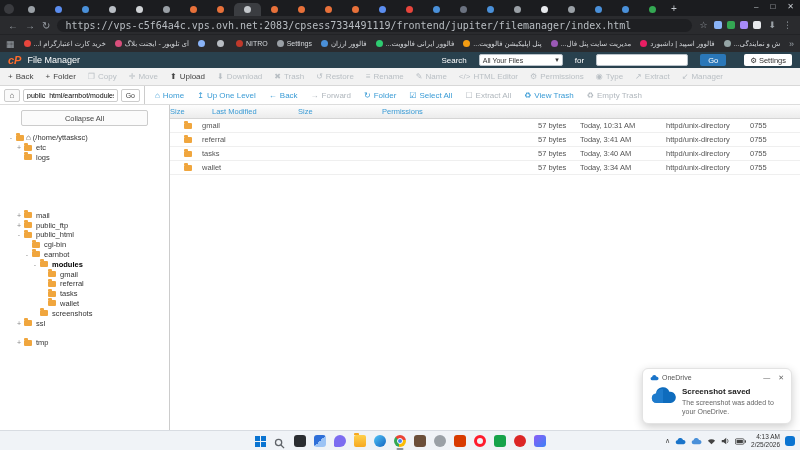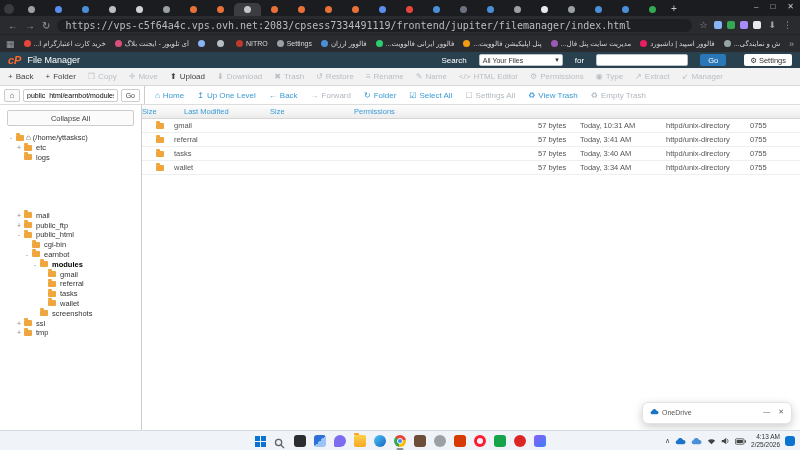--- a/index.html
+++ b/index.html
@@ -52,21 +52,21 @@
   .homebtn { width:16px; height:13px; border:1px solid #ccc; border-radius:2px; background:#fafafa; font-size:8px; color:#555; display:flex; align-items:center; justify-content:center; }
   .pathinput { flex:1; min-width:0; height:13px; border:1px solid #ccc; border-radius:2px; font-size:7px; padding:0 3px; }
   .pathgo { height:13px; border:1px solid #ccc; border-radius:2px; background:#fff; font-size:7px; color:#444; padding:0 4px; }
   .navlinks { display:flex; align-items:center; gap:13px; padding:0 10px; }
   .nlink { display:flex; align-items:center; gap:3px; font-size:8px; color:#3a9bd5; background:none; border:none; }
   .nlink .nico { font-size:8px; }
   .nlink.disabled { color:#b0b7bd; }
 
   
   .content { display:flex; height:325px; }
-  .sidebar { width:142px; border-right:1px solid #ccc; flex:none; padding-top:5px; }
+  .sidebar { width:170px; border-right:1px solid #ccc; flex:none; padding-top:5px; }
   .collapseall { display:block; width:127px; margin:0 auto; border:1px solid #ccc; border-radius:2px; background:#fbfbfb; font-size:7.5px; color:#444; text-align:center; padding:2.5px 0; }
   .tree { margin-top:7px; font-size:7.5px; color:#333; }
   .trow-item { display:flex; align-items:center; gap:2px; height:9.8px; padding-left:8px; }
   .toggle { width:6px; color:#888; font-size:7px; text-align:center; flex:none; }
   .folder { width:8px; height:6px; background:#f0a63e; border-radius:1px; position:relative; flex:none; }
   .folder::before { content:""; position:absolute; top:-2px; left:0; width:4px; height:2px; background:#f0a63e; border-radius:1px 1px 0 0; }
   .homeglyph { color:#444; font-size:8px; }
   .tlabel { white-space:nowrap; }
   .tlabel.sel { font-weight:bold; color:#000; }
 
@@ -449,21 +449,21 @@
         <span>Folder</span>
       </button>
 
       <button class="nlink">
         <span class="nico">☑</span>
         <span>Select All</span>
       </button>
 
       <button class="nlink disabled">
         <span class="nico">☐</span>
-        <span>Settings All</span>
+        <span>Extract All</span>
       </button>
 
       <button class="nlink">
         <span class="nico">♻</span>
         <span>View Trash</span>
       </button>
 
       <button class="nlink disabled">
         <span class="nico">♻</span>
         <span>Empty Trash</span>
@@ -575,21 +575,21 @@
           <span class="tlabel">screenshots</span>
         </div>
 
         <div class="trow-item" style="margin-left: 8px;">
           <span class="toggle">+</span>
           <span class="folder"></span>
           <span class="homeglyph"></span>
           <span class="tlabel">ssl</span>
         </div>
 
-        <div class="trow-item" style="margin-left: 8px;">
+        <div class="trow-item" style="margin-left: 8px; margin-top: 10px;">
           <span class="toggle">+</span>
           <span class="folder"></span>
           <span class="homeglyph"></span>
           <span class="tlabel">tmp</span>
         </div>
 
     </div>
   </div>
 
   <div class="main">
@@ -652,20 +652,30 @@
 <div class="toast">
   <div class="toast-head">
     <svg width="9" height="6" viewBox="0 0 16 10">
         <path d="M12.5 9H4a3 3 0 0 1-.4-5.97A4.2 4.2 0 0 1 11.7 2.8 3.1 3.1 0 0 1 12.5 9z" fill="#1a74c9"></path>
       </svg>
     <span>OneDrive</span>
     <span class="toast-ctrl">
       <span>—</span>
       <span>✕</span>
     </span>
+  </div>
+  <div class="toast-body">
+    <svg width="26" height="17" viewBox="0 0 24 16">
+      <path fill="#0f6cbd" d="M19.5 15H6a4.5 4.5 0 0 1-.6-8.96A6.5 6.5 0 0 1 18 4.5a5.25 5.25 0 0 1 1.5 10.5z"></path>
+      <path fill="#2b88d8" d="M6 15a4.5 4.5 0 0 1-.6-8.96A6.5 6.5 0 0 1 12 2v13z" opacity=".55"></path>
+    </svg>
+    <div>
+      <div class="toast-title">Screenshot saved</div>
+      <div class="toast-text">The screenshot was added to your OneDrive.</div>
+    </div>
   </div>
 </div>
 
 <div class="taskbar">
   <div class="task-center">
     <span class="tkico ic-start">
         <i></i>
         <i></i>
         <i></i>
         <i></i>

